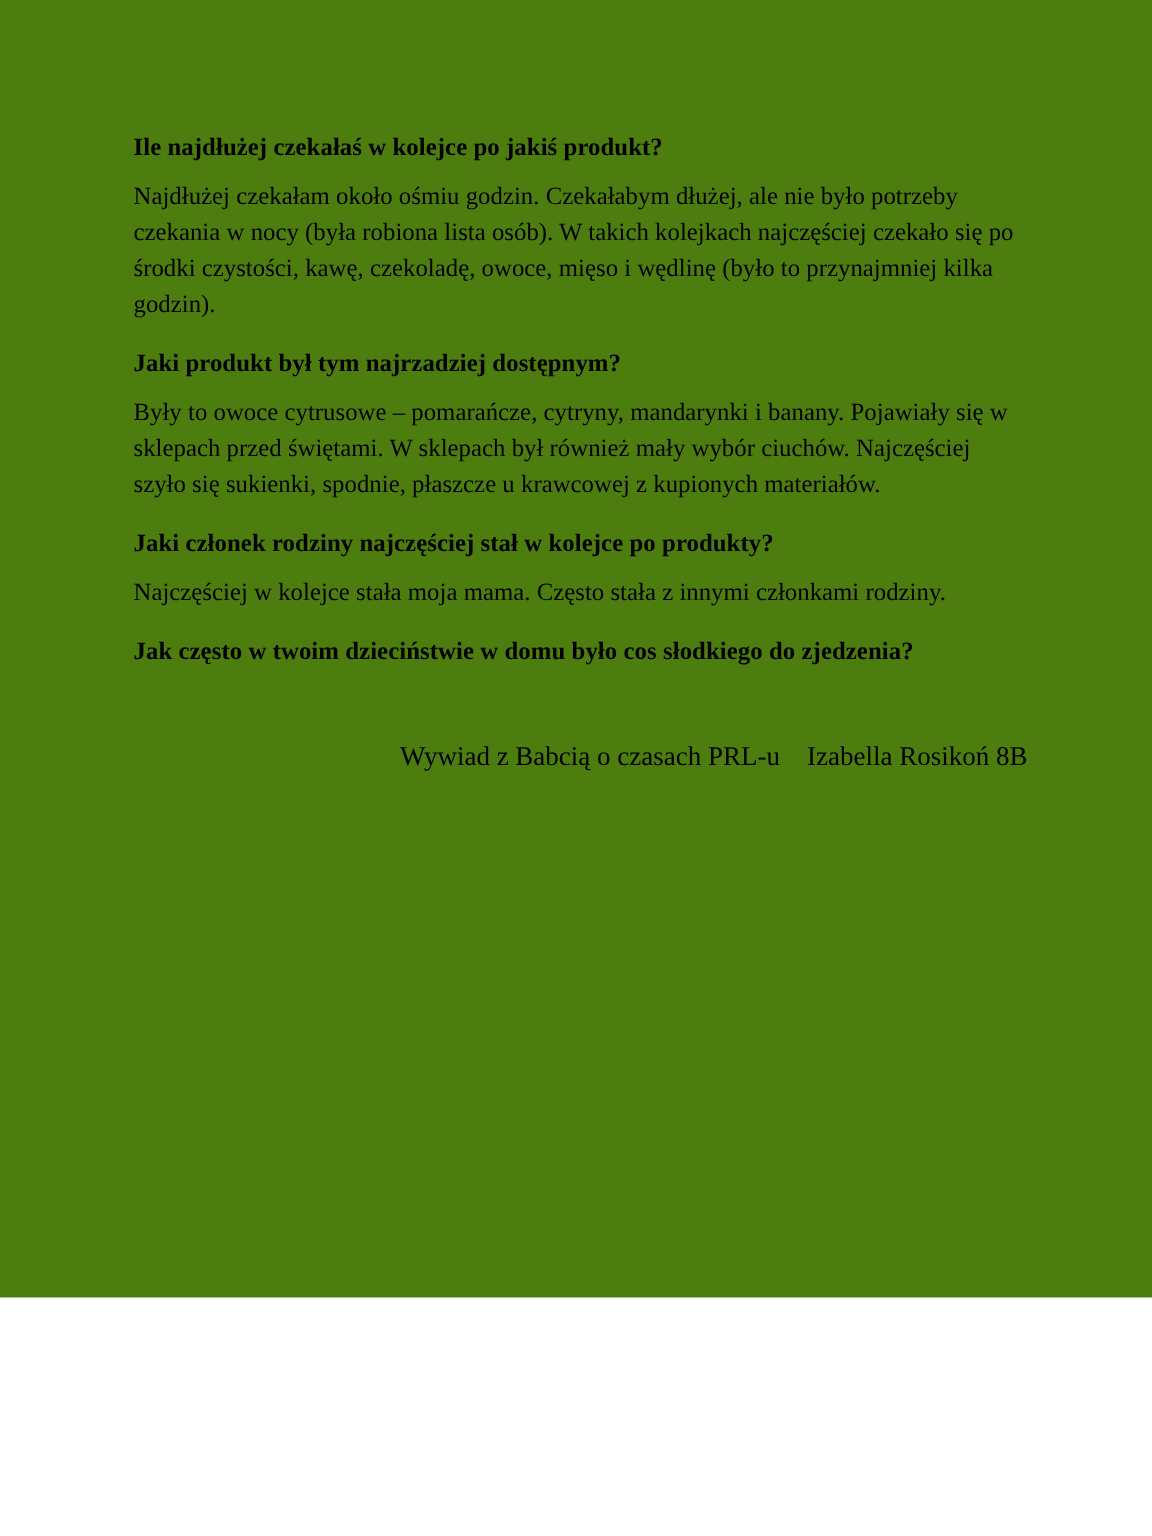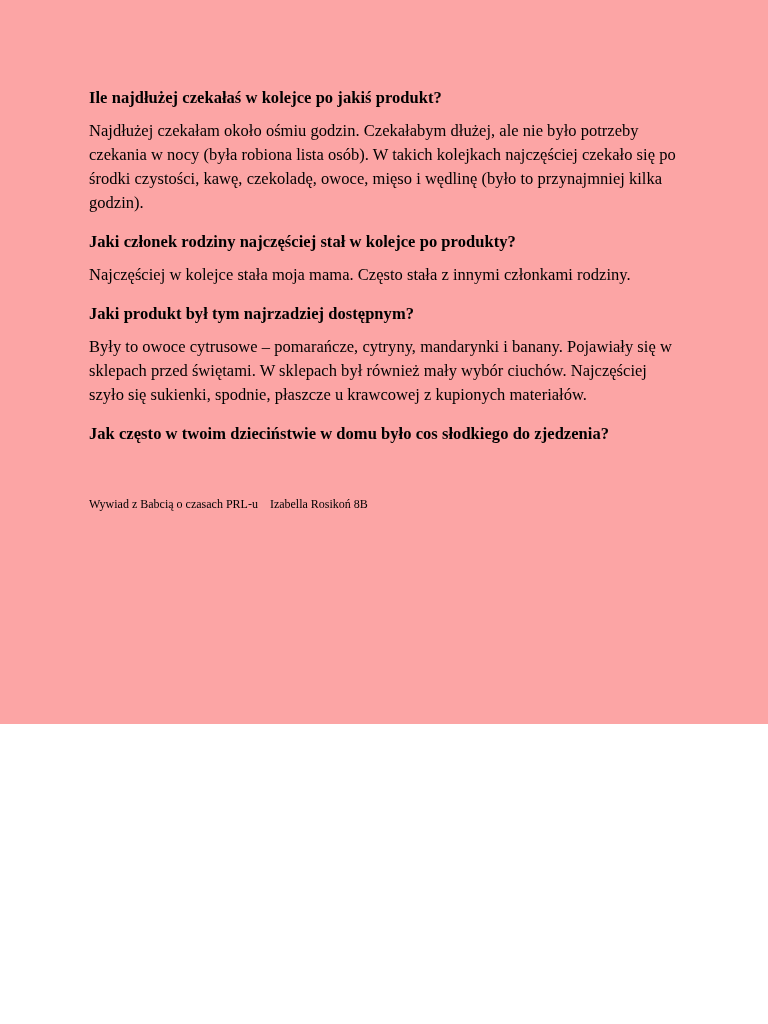--- a/index.html
+++ b/index.html
@@ -11,22 +11,22 @@
     width: 768px;
     height: 1024px;
     font-family: "Liberation Serif", "DejaVu Serif", serif;
     color: #000000;
     -webkit-font-smoothing: antialiased;
     overflow: hidden;
   }
   .page {
     position: relative;
     width: 768px;
-    height: 724px;
-    background: #fca5a5;
+    height: 865px;
+    background: #4d7c0f;
   }
   .content {
     position: absolute;
     left: 89px;
     top: 86px;
     width: 596px;
   }
   .qa-block {
     margin: 0 0 6px 0;
   }
@@ -46,44 +46,45 @@
     letter-spacing: 0.02px;
   }
   .smiley {
     font-family: "DejaVu Sans", sans-serif;
     font-size: 15px;
     line-height: 1;
   }
   .footer-line {
     margin: 0;
     padding-top: 37px;
-    font-size: 12px;
+    font-size: 18px;
     line-height: 24px;
     white-space: pre;
+    text-align: right;
   }
 </style>
 </head>
 <body>
 
 <div class="page">
   <div class="content">
 
     <div class="qa-block">
       <p class="question">Ile najdłużej czekałaś w kolejce po jakiś produkt?</p>
       <p class="answer">Najdłużej czekałam około ośmiu godzin. Czekałabym dłużej, ale nie było potrzeby czekania w nocy (była robiona lista osób). W takich kolejkach najczęściej czekało się po środki czystości, kawę, czekoladę, owoce, mięso i wędlinę (było to przynajmniej kilka godzin).</p>
     </div>
 
     <div class="qa-block">
-      <p class="question">Jaki członek rodziny najczęściej stał w kolejce po produkty?</p>
-      <p class="answer">Najczęściej w kolejce stała moja mama. Często stała z innymi członkami rodziny.</p>
+      <p class="question">Jaki produkt był tym najrzadziej dostępnym?</p>
+      <p class="answer">Były to owoce cytrusowe – pomarańcze, cytryny, mandarynki i banany. Pojawiały się w sklepach przed świętami. W sklepach był również mały wybór ciuchów. Najczęściej  szyło się sukienki, spodnie, płaszcze u krawcowej z kupionych materiałów.</p>
     </div>
 
     <div class="qa-block">
-      <p class="question">Jaki produkt był tym najrzadziej dostępnym?</p>
-      <p class="answer">Były to owoce cytrusowe – pomarańcze, cytryny, mandarynki i banany. Pojawiały się w sklepach przed świętami. W sklepach był również mały wybór ciuchów. Najczęściej  szyło się sukienki, spodnie, płaszcze u krawcowej z kupionych materiałów.</p>
+      <p class="question">Jaki członek rodziny najczęściej stał w kolejce po produkty?</p>
+      <p class="answer">Najczęściej w kolejce stała moja mama. Często stała z innymi członkami rodziny.</p>
     </div>
 
     <div class="qa-block">
     </div>
 
     <div class="qa-block">
       <p class="question">Jak często w twoim dzieciństwie w domu było cos słodkiego do zjedzenia?</p>
     </div>
 
     <p class="footer-line"><span>Wywiad z Babcią o czasach PRL-u</span><span>    </span><span>Izabella Rosikoń 8B</span></p>

